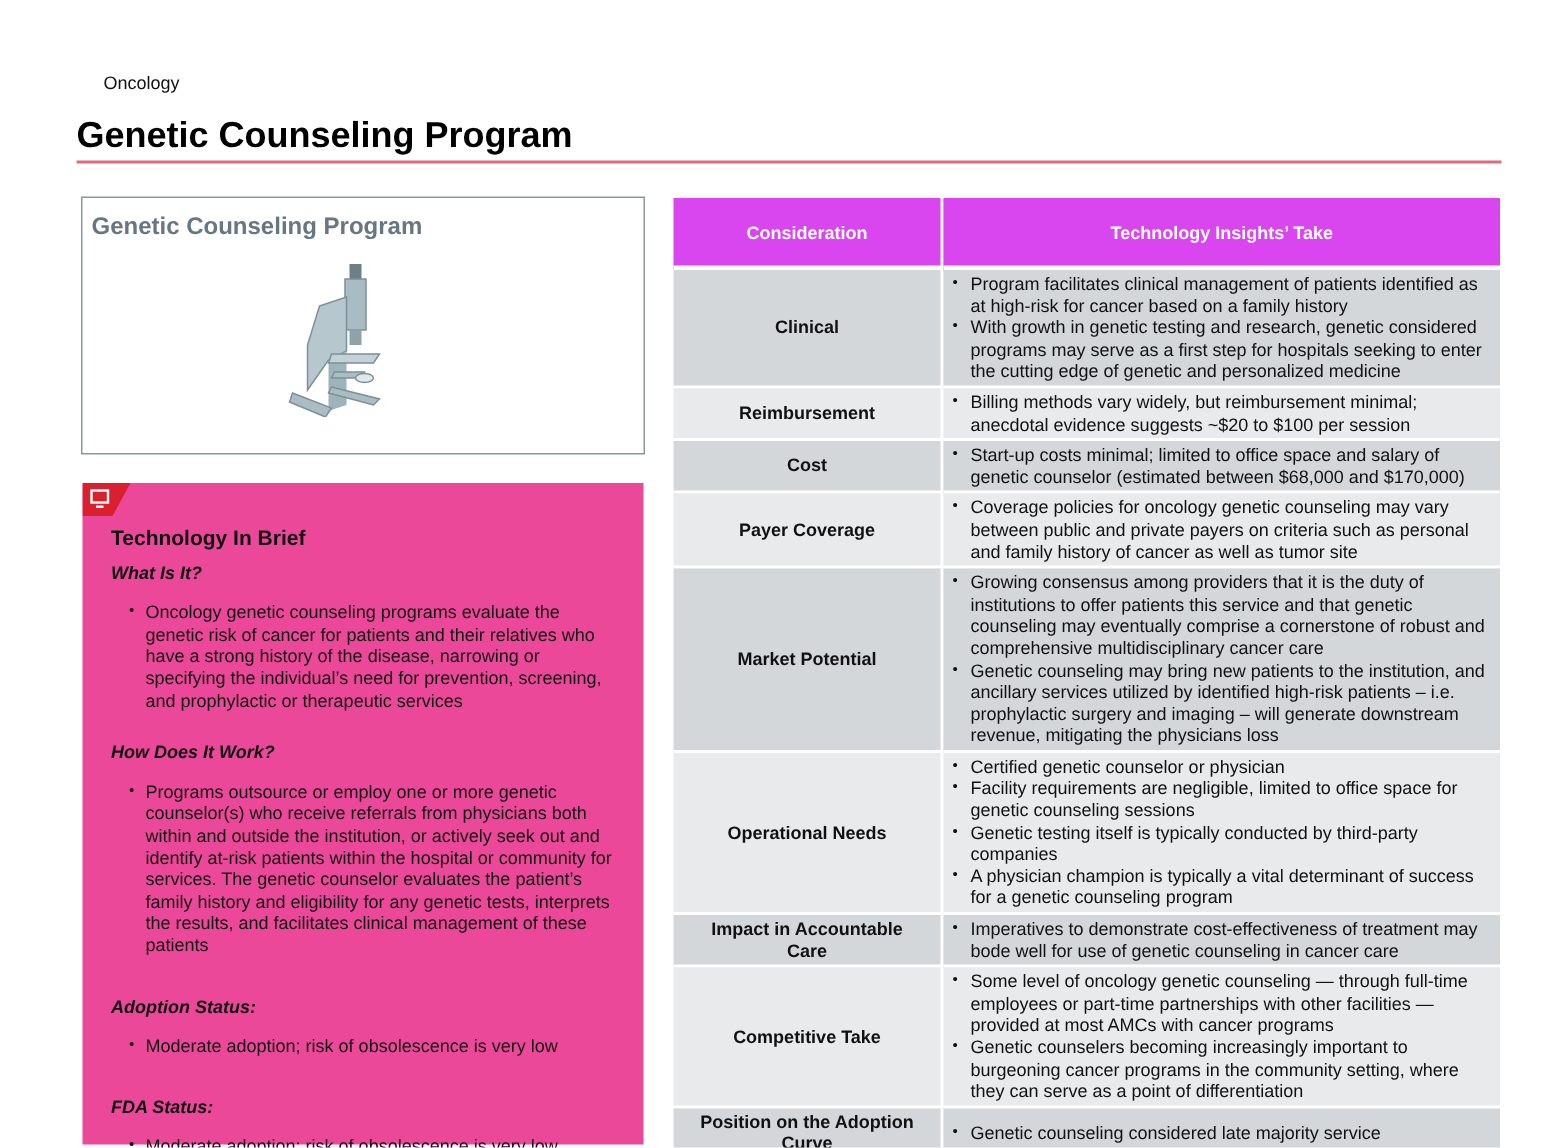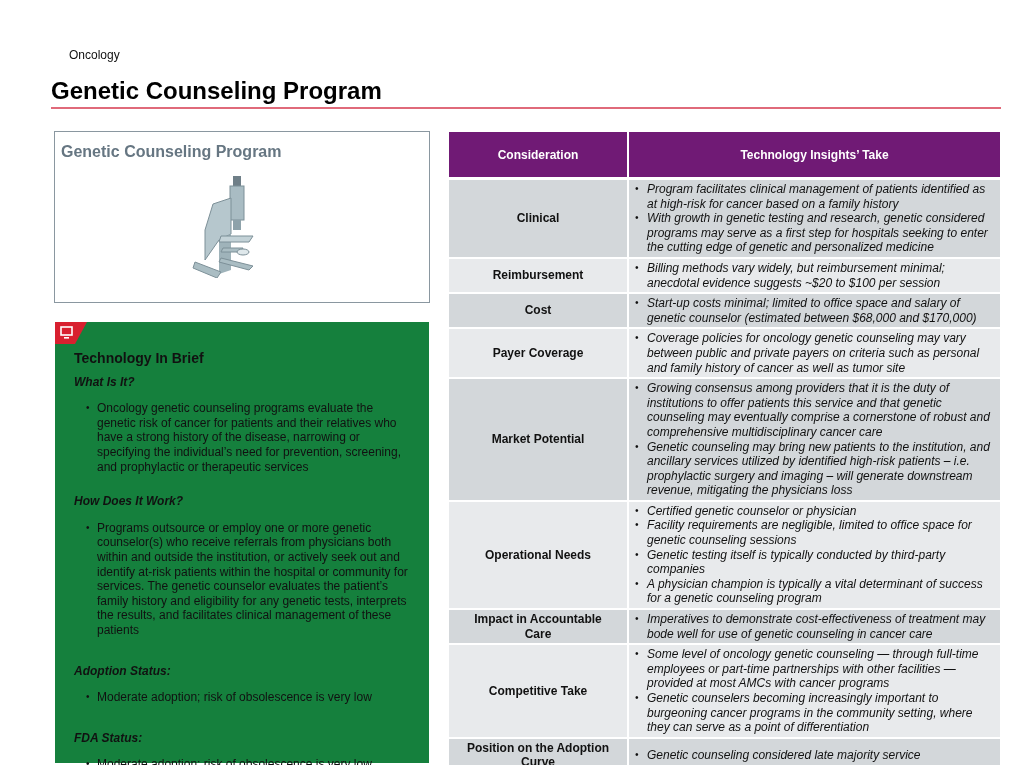--- a/index.html
+++ b/index.html
@@ -7,42 +7,42 @@
          font-family:"Liberation Sans", sans-serif; color:#111; }
   .breadcrumb { position:absolute; left:51px; top:48px; font-size:12px; color:#111;margin-left:18px; }
   .page-title { position:absolute; left:51px; top:77px; font-size:24px; font-weight:bold; color:#000; }
   .title-rule { position:absolute; left:51px; top:107px; width:950px; height:2px; background:#e06a7a; }
 
   .image-card { position:absolute; left:54px; top:131px; width:374px; height:170px;
                 border:1.5px solid #8a97a0; background:#fff; }
   .image-card-title { position:absolute; left:6px; top:11px; font-size:16px; font-weight:bold; color:#667682; }
   .microscope { position:absolute; left:136px; top:42px; width:70px; height:104px; }
 
-  .brief { position:absolute; left:55px; top:322px; width:374px; height:441px; background:#15803d; }
+  .brief { position:absolute; left:55px; top:322px; width:374px; height:441px; background:#ec4899; }
   .brief-tag { position:absolute; left:0; top:0; width:32px; height:22px; }
   .brief-inner { position:absolute; left:19px; top:29px; width:350px; font-size:12px; line-height:14.6px; }
   .brief-heading { font-size:14px; font-weight:bold; margin-bottom:9px; }
   .brief-sub { font-weight:bold; font-style:italic; margin-top:0; }
   .brief ul { margin:12px; padding:0; list-style:none; }
   .brief li { position:relative; padding-left:11px; }
   .brief li::before { content:"•"; position:absolute; left:0; top:0; font-size:10px; }
   .gap-s { height:8px; }
   .gap-m { height:14px; }
 
   table.ti { position:absolute; left:449px; top:132px; width:551px; border-collapse:separate; border-spacing:0; }
-  table.ti th { background:#701a75; color:#fff; font-size:12px; font-weight:bold; height:43px;
+  table.ti th { background:#d946ef; color:#fff; font-size:12px; font-weight:bold; height:43px;
                 text-align:center; border-right:2px solid #fff; border-bottom:3px solid #fff; }
   table.ti th:last-child { border-right:none; }
   table.ti td { font-size:12px; line-height:14.6px; border-bottom:2px solid #fff; vertical-align:middle; }
   table.ti td.c1 { width:144px; text-align:center; font-weight:bold; border-right:2px solid #fff; padding:2px 17px; }
   table.ti td.c2 { padding:2px 6px 2px 4px; }
   tr.dark td { background:#d3d7da; }
   tr.light td { background:#e8eaec; }
   table.ti ul { margin:0; padding:0; list-style:none; }
-  table.ti li { position:relative; padding-left:14px;font-style:italic; }
+  table.ti li { position:relative; padding-left:14px; }
   table.ti li::before { content:"•"; position:absolute; left:2px; top:0; font-size:10px; }
 </style>
 </head>
 <body>
 
 <div class="breadcrumb">Oncology</div>
 <div class="page-title">Genetic Counseling Program</div>
 <div class="title-rule"></div>
 
 <div class="image-card">

